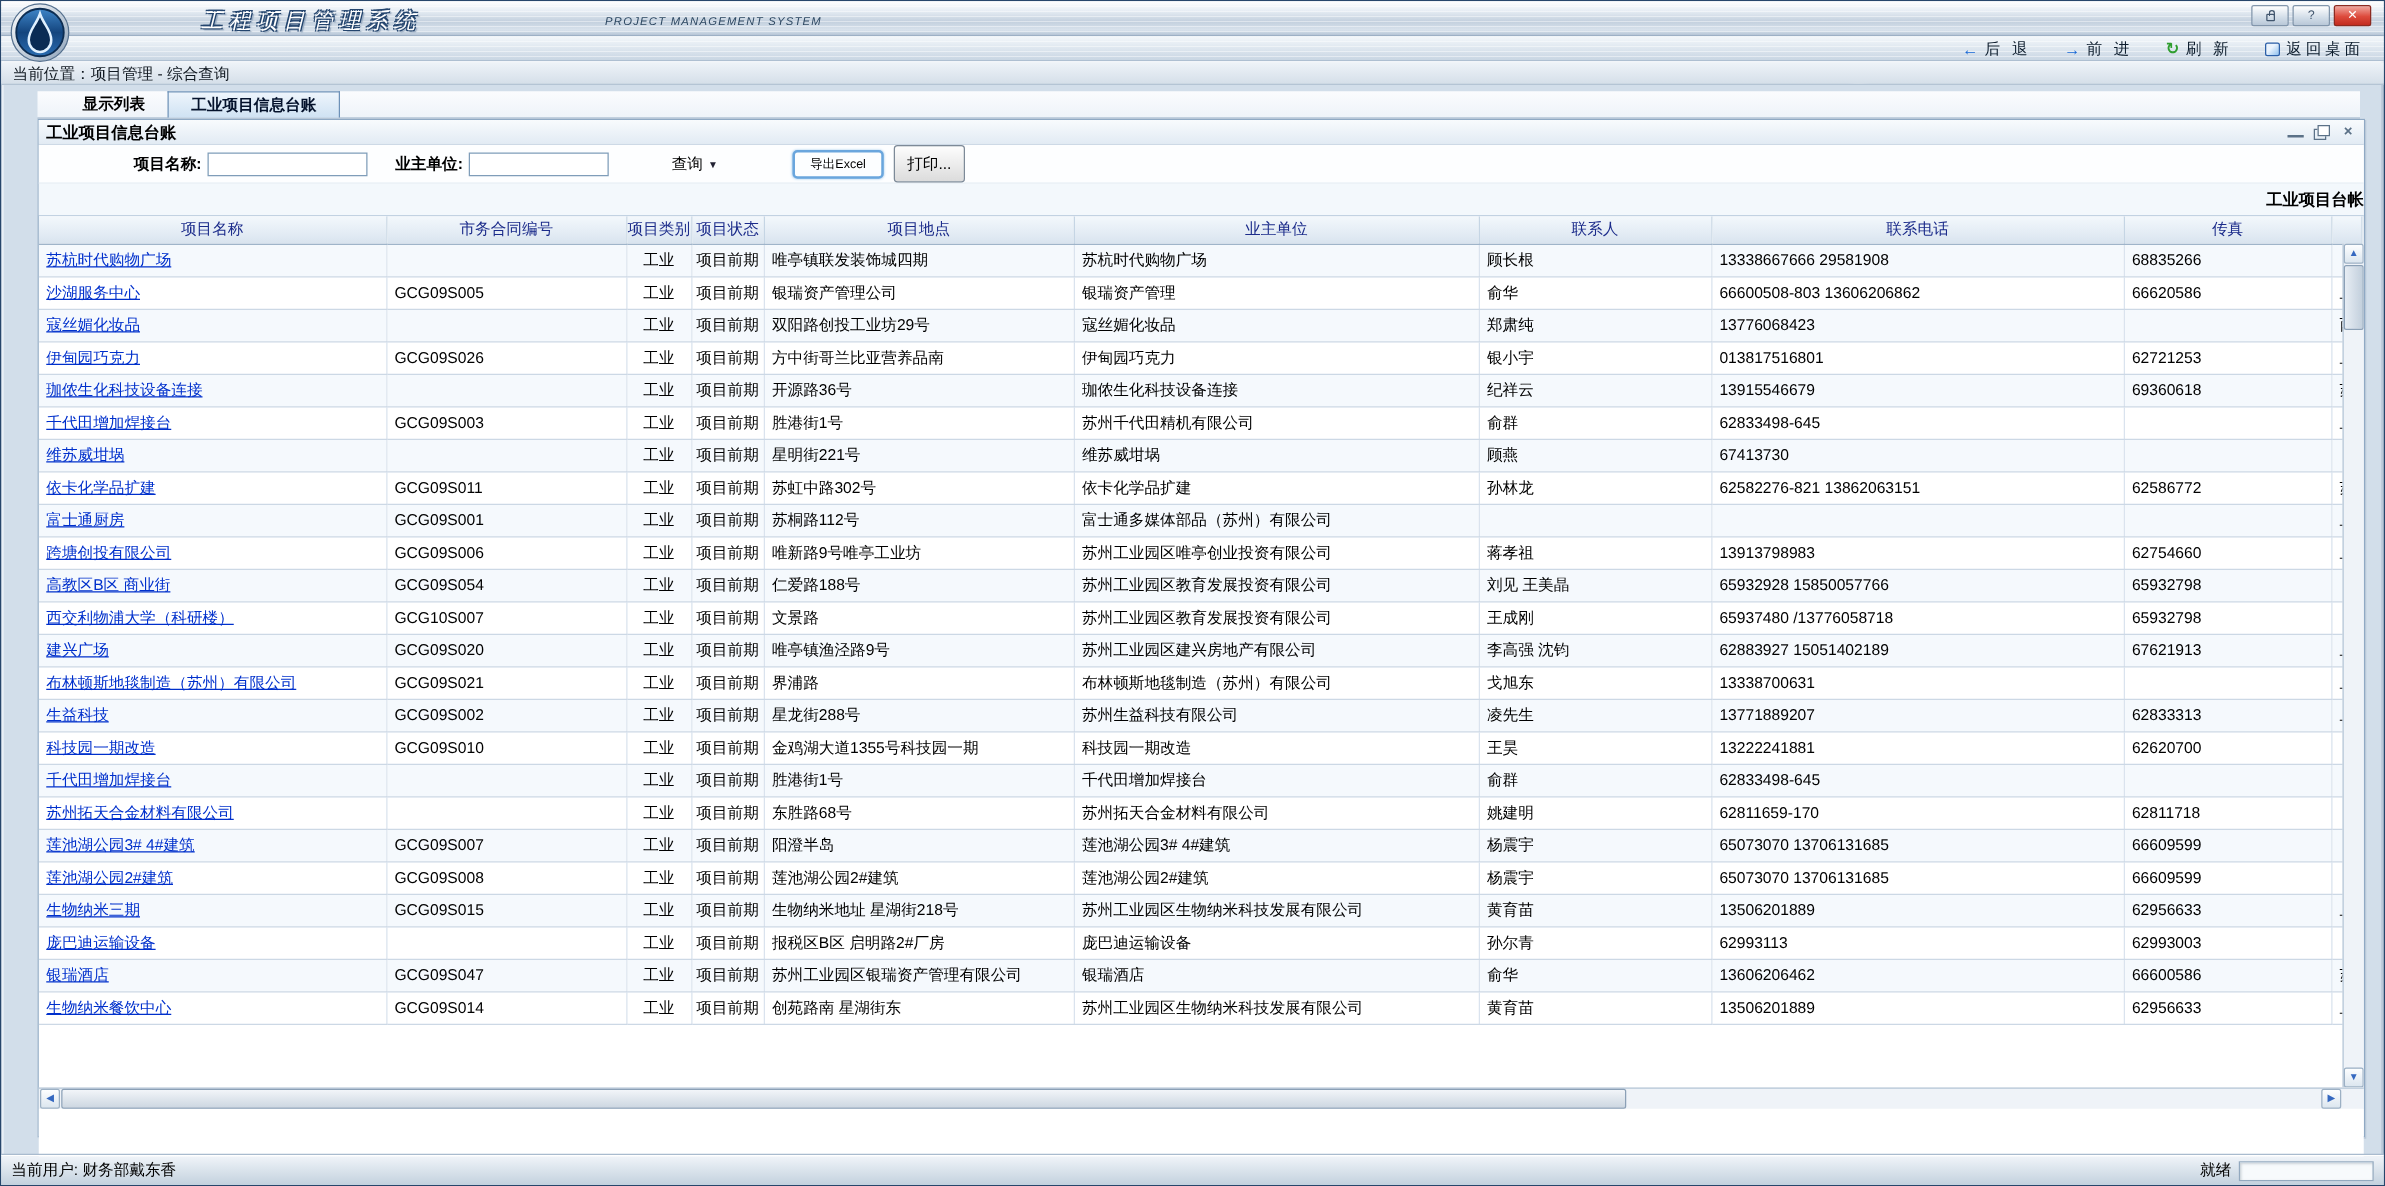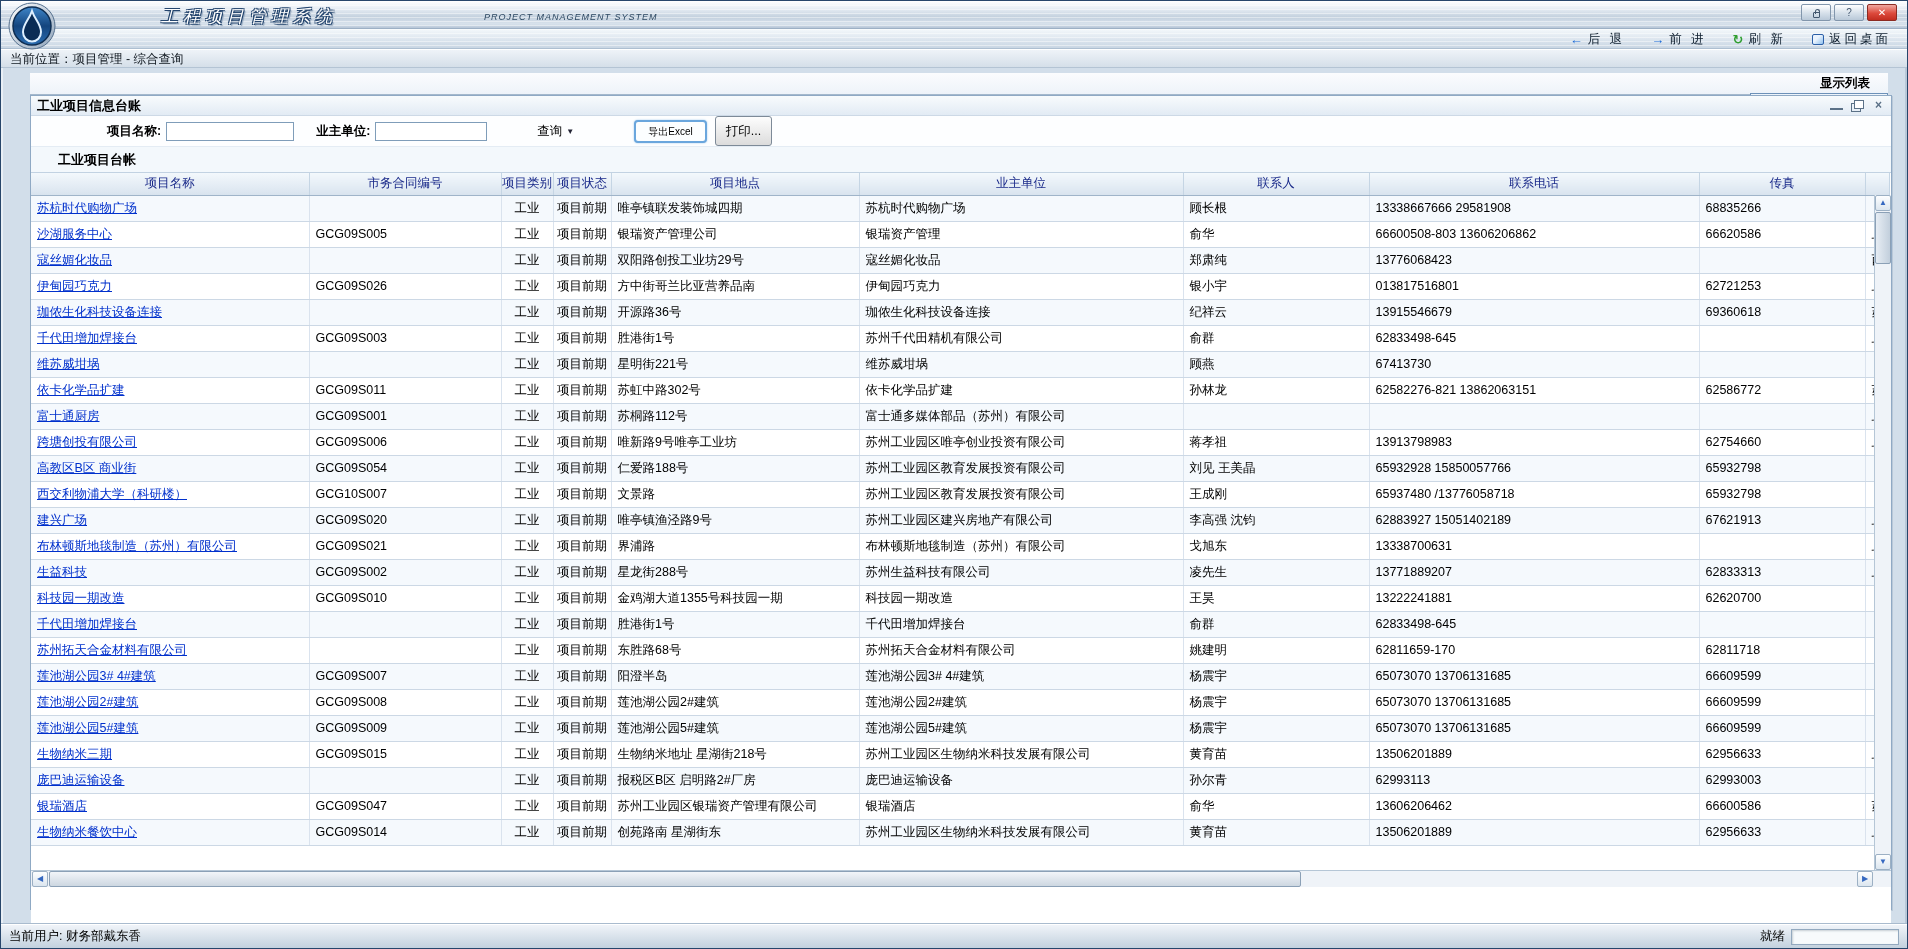--- a/index.html
+++ b/index.html
@@ -44,21 +44,21 @@
     border-top:1px solid rgba(255,255,255,.8); border-radius:100%/18px; transform:rotate(-3deg); }
 
   
   .breadcrumb-bar { position:absolute; top:48px; left:0; right:0; height:19px;
     background:linear-gradient(180deg,#eef3f8,#d5dfe9); border-top:1px solid #ffffff; border-bottom:1px solid #b4c4d4;
     line-height:18px; padding-left:9px; color:#101820; }
 
   
   .content { position:absolute; top:67px; left:3px; right:3px; bottom:24px; background:#d2deea; }
   .tabstrip { position:absolute; top:5px; left:26px; right:16px; height:22px; border-bottom:1px solid #a4b8cc;
-    background:linear-gradient(180deg,#fbfcfe,#eef3f9); display:flex; align-items:flex-end; padding-left:18px;flex-direction:column; }
+    background:linear-gradient(180deg,#fbfcfe,#eef3f9); display:flex; align-items:flex-end; padding-left:18px; }
   .tab { height:21px; line-height:20px; padding:0 18px; font-weight:bold; cursor:pointer; white-space:nowrap; }
   .tab.active { background:linear-gradient(180deg,#eef5fc,#cfe2f3); border:1px solid #6d91b8; border-bottom:none;
     color:#04122c; }
 
   .panel { position:absolute; top:27px; left:26px; width:1862px; bottom:14px; background:#ffffff;
     border:1px solid #8fa9c4; box-shadow:1px 1px 0 #b9c8d8; }
   .panel-titlebar { height:20px; background:linear-gradient(180deg,#f8fbfd,#e2ebf4); border-bottom:1px solid #cdd9e6;
     display:flex; align-items:center; padding:0 6px; }
   .panel-title { font-weight:bold; font-size:13px; }
   .panel-controls { margin-left:auto; display:flex; gap:8px; align-items:center; color:#5b7187; }
@@ -79,21 +79,21 @@
   .lbl-owner { margin-left:22px; }
   .query-btn { margin-left:50px; display:flex; align-items:center; gap:4px; cursor:pointer; white-space:nowrap;justify-content:center; }
   .dd-arrow { font-size:8px; color:#223; }
   .export-btn { margin-left:60px; height:23px; padding:0 12px; background:#fcfeff; border:2px solid #6aa6dd;
     border-radius:4px; cursor:pointer; font-size:10px; line-height:19px; box-shadow:0 0 2px #9cc6ea; }
   .print-btn { margin-left:8px; height:30px; padding:0 10px; background:linear-gradient(180deg,#fdfdfd,#dcdcdc);
     border:1px solid #7d8a98; border-radius:3px; cursor:pointer; font-size:12.5px; line-height:19px; }
 
   
   .caption-row { height:25px; line-height:25px; font-weight:bold; font-size:13px; padding-left:27px;
-    background:#f3f8fc; }
+    background:#f3f8fc;text-align:right; }
   .tableWrap { position:relative; height:698px; overflow:hidden; border-top:1px solid #c2d2e2; }
   table { border-collapse:collapse; table-layout:fixed; width:1858px; }
   thead th { height:22px; font-weight:normal; color:#1b2b8a; text-align:center; white-space:nowrap; overflow:hidden;
     background:linear-gradient(180deg,#f3f8fc,#e1eaf3 70%,#d8e3ee); border-bottom:1px solid #9fb4c9;
     border-right:1px solid #c5d5e4; }
   tbody td { height:26px; padding:0 6px; white-space:nowrap; overflow:hidden; border-bottom:1px solid #ccd8e5;
     border-right:1px solid #dae3ee; }
   tbody tr:nth-child(odd) { background:#f5f9fd; }
   tbody tr:nth-child(even) { background:#ffffff; }
   td.c-center { text-align:center; padding:0 2px; }
@@ -479,32 +479,20 @@
                 <td class="c-center">工业</td>
                 <td class="c-center">项目前期</td>
                 <td>莲池湖公园2#建筑</td>
                 <td>莲池湖公园2#建筑</td>
                 <td>杨震宇</td>
                 <td>65073070 13706131685</td>
                 <td>66609599</td>
                 <td></td>
               </tr>
               <tr>
-                <td><a class="project-link">莲池湖公园5#建筑</a></td>
-                <td>GCG09S009</td>
-                <td class="c-center">工业</td>
-                <td class="c-center">项目前期</td>
-                <td>莲池湖公园5#建筑</td>
-                <td>莲池湖公园5#建筑</td>
-                <td>杨震宇</td>
-                <td>65073070 13706131685</td>
-                <td>66609599</td>
-                <td></td>
-              </tr>
-              <tr>
                 <td><a class="project-link">生物纳米三期</a></td>
                 <td>GCG09S015</td>
                 <td class="c-center">工业</td>
                 <td class="c-center">项目前期</td>
                 <td>生物纳米地址 星湖街218号</td>
                 <td>苏州工业园区生物纳米科技发展有限公司</td>
                 <td>黄育苗</td>
                 <td>13506201889</td>
                 <td>62956633</td>
                 <td>上</td>

